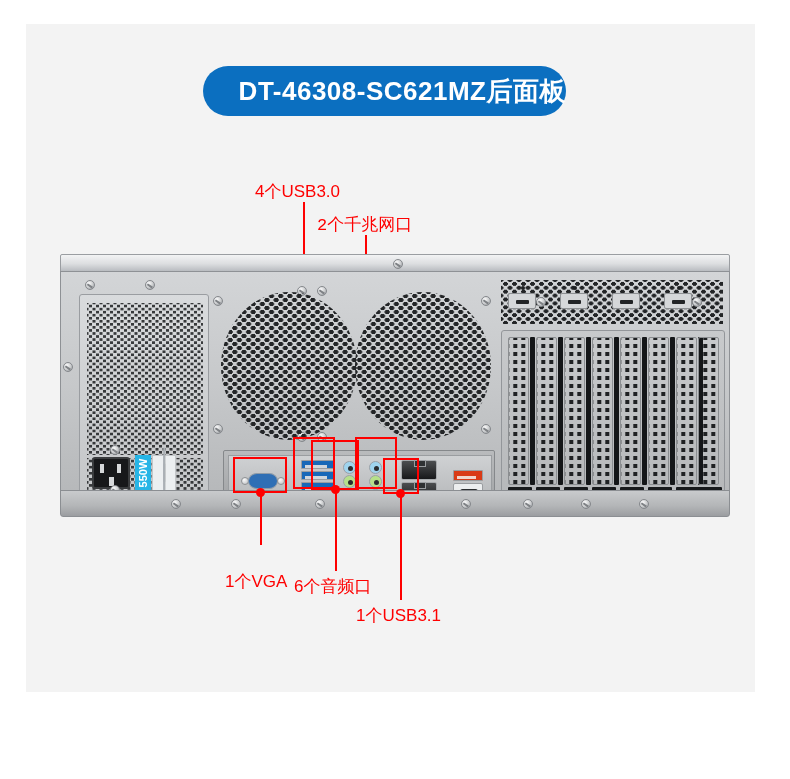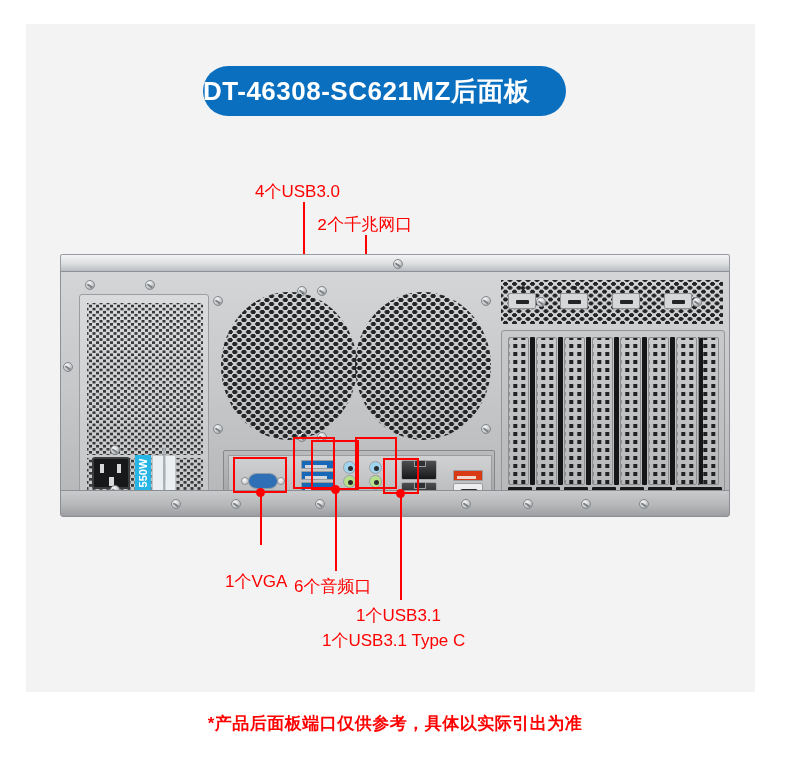--- a/index.html
+++ b/index.html
@@ -7,21 +7,21 @@
        font-family:"Liberation Sans","DejaVu Sans",sans-serif;}
 
   #root{position:relative;width:790px;height:779px;background:#ffffff;}
 
   
   .panel{position:absolute;left:26px;top:24px;width:729px;height:668px;background:#f3f3f3;}
 
   
   .badge{position:absolute;left:203px;top:66px;width:363px;height:50px;
          border-radius:25px;background:#0b6fc0;display:flex;align-items:center;
-         justify-content:flex-start;}
+         justify-content:flex-end;}
   .badge span{color:#ffffff;font-size:26px;font-weight:bold;letter-spacing:.5px;}
 
   
   .anno{position:absolute;color:#fe0000;font-size:17px;white-space:nowrap;}
   .note{position:absolute;color:#fe0000;font-size:17px;font-weight:bold;white-space:nowrap;
         left:50%;transform:translateX(-50%);top:712px;letter-spacing:.5px;}
 
   
   .lline{position:absolute;background:#fe0000;width:2px;}
   .ldot{position:absolute;width:9px;height:9px;border-radius:50%;background:#fe0000;}
@@ -328,17 +328,15 @@
   <div class="ldot" style="left:256px;top:488px;"></div>
   <div class="anno" style="left:225px;top:570px;">1个VGA</div>
 
   <div class="lline" style="left:335px;top:489px;height:82px;"></div>
   <div class="ldot" style="left:331px;top:485px;"></div>
   <div class="anno" style="left:294px;top:575px;">6个音频口</div>
 
   <div class="lline" style="left:400px;top:494px;height:106px;"></div>
   <div class="ldot" style="left:396px;top:489px;"></div>
   <div class="anno" style="left:356px;top:604px;">1个USB3.1</div>
-  <div class="anno" style="left:322px;top:629px;">1个USB3.1 Type C</div>
-
-  <div class="note">*产品后面板端口仅供参考，具体以实际引出为准</div>
+
 
 </div>
 
 </body></html>

